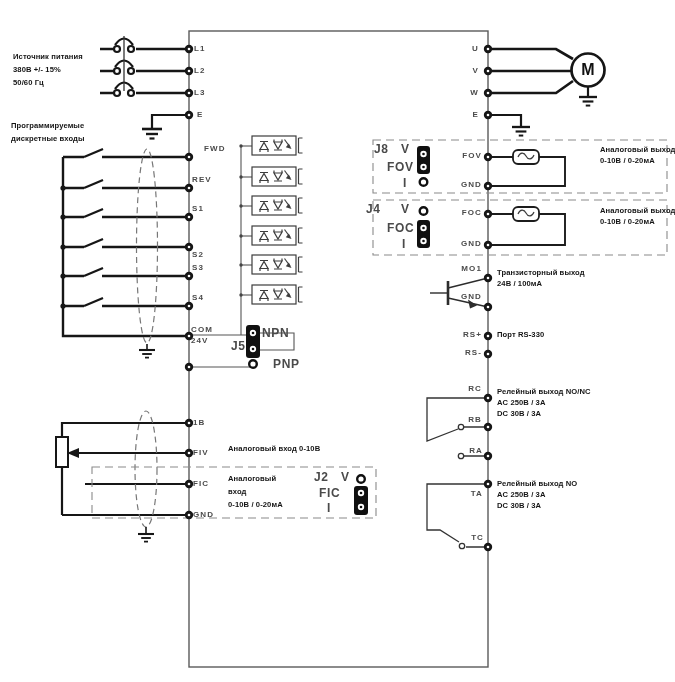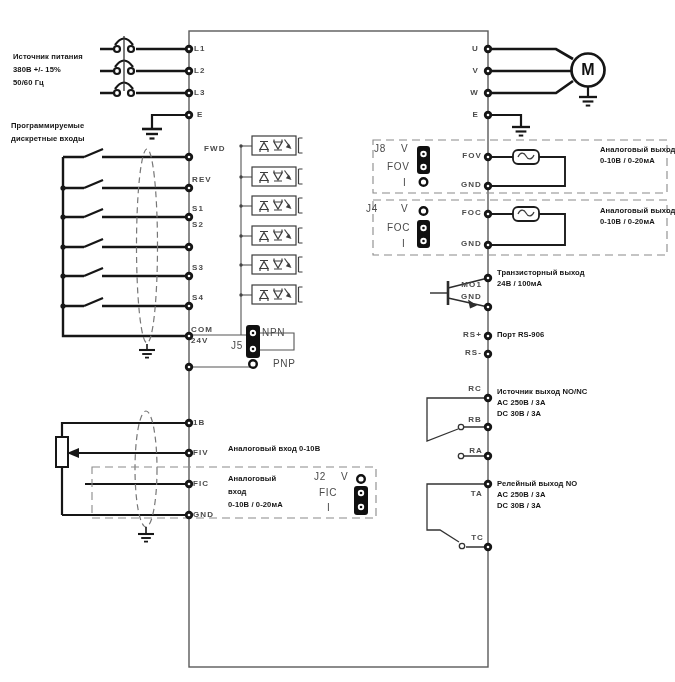--- a/index.html
+++ b/index.html
@@ -21,21 +21,21 @@
   .arc{fill:none;stroke:#161616;stroke-width:2.2;}
   .blk{fill:#101010;}
   .pin{fill:#fff;stroke:#101010;stroke-width:2.4;}
   .contact{fill:#fff;stroke:#333;stroke-width:1.3;}
   .opt{fill:none;stroke:#3d3d3d;stroke-width:1.2;}
   
   .t{position:absolute;font-weight:bold;font-size:8px;line-height:9px;color:#4a4a4a;
      letter-spacing:1.1px;white-space:nowrap;}
   .tr{position:absolute;font-weight:bold;font-size:8px;line-height:9px;color:#4a4a4a;
      letter-spacing:1.1px;white-space:nowrap;text-align:right;}
-  .jl{position:absolute;font-weight:normal;font-size:10px;line-height:8px;color:#4a4a4a;
+  .jl{position:absolute;font-weight:bold;font-size:12px;line-height:8px;color:#4a4a4a;
      letter-spacing:0.7px;white-space:nowrap;}
   .ann{position:absolute;font-weight:bold;font-size:7.6px;line-height:9px;color:#141414;
      letter-spacing:0.1px;white-space:nowrap;}
   .mlabel{position:absolute;left:579px;top:61px;width:18px;text-align:center;
      font-weight:bold;font-size:16px;color:#111;}
 </style>
 </head>
 <body>
 
 <div class="stage">
@@ -248,39 +248,39 @@
 <div class="ann" style="left:11px;top:121px">Программируемые</div>
 <div class="ann" style="left:11px;top:134px">дискретные входы</div>
 
 <div class="t" style="left:194px;top:44px">L1</div>
 <div class="t" style="left:194px;top:66px">L2</div>
 <div class="t" style="left:194px;top:88px">L3</div>
 <div class="t" style="left:197px;top:110px">E</div>
 <div class="t" style="left:204px;top:144px">FWD</div>
 <div class="t" style="left:192px;top:175px">REV</div>
 <div class="t" style="left:192px;top:204px">S1</div>
-<div class="t" style="left:192px;top:220px">S2</div>
+<div class="t" style="left:192px;top:250px">S2</div>
 <div class="t" style="left:192px;top:263px">S3</div>
 <div class="t" style="left:192px;top:293px">S4</div>
 <div class="t" style="left:191px;top:325px">COM</div>
 <div class="t" style="left:191px;top:336px">24V</div>
 <div class="t" style="left:193px;top:418px">1B</div>
 <div class="t" style="left:193px;top:448px">FIV</div>
 <div class="t" style="left:193px;top:479px">FIC</div>
 <div class="t" style="left:193px;top:510px">GND</div>
 
 <div class="tr" style="right:196px;top:44px">U</div>
 <div class="tr" style="right:196px;top:66px">V</div>
 <div class="tr" style="right:196px;top:88px">W</div>
 <div class="tr" style="right:196px;top:110px">E</div>
 <div class="tr" style="right:193px;top:151px">FOV</div>
 <div class="tr" style="right:193px;top:180px">GND</div>
 <div class="tr" style="right:193px;top:208px">FOC</div>
 <div class="tr" style="right:193px;top:239px">GND</div>
-<div class="tr" style="right:193px;top:280px">MO1</div>
+<div class="tr" style="right:193px;top:264px">MO1</div>
 <div class="tr" style="right:193px;top:292px">GND</div>
 <div class="tr" style="right:193px;top:330px">RS+</div>
 <div class="tr" style="right:193px;top:348px">RS-</div>
 <div class="tr" style="right:193px;top:384px">RC</div>
 <div class="tr" style="right:193px;top:415px">RB</div>
 <div class="tr" style="right:192px;top:446px">RA</div>
 <div class="tr" style="right:192px;top:489px">TA</div>
 <div class="tr" style="right:191px;top:533px">TC</div>
 
 <div class="jl" style="left:374px;top:145px">J8</div>
@@ -308,23 +308,23 @@
 <div class="ann" style="left:228px;top:500px">0-10В / 0-20мА</div>
 
 <div class="ann" style="left:600px;top:145px">Аналоговый выход</div>
 <div class="ann" style="left:600px;top:156px">0-10В / 0-20мА</div>
 <div class="ann" style="left:600px;top:206px">Аналоговый выход</div>
 <div class="ann" style="left:600px;top:217px">0-10В / 0-20мА</div>
 
 <div class="ann" style="left:497px;top:268px">Транзисторный выход</div>
 <div class="ann" style="left:497px;top:279px">24В / 100мА</div>
 
-<div class="ann" style="left:497px;top:330px">Порт RS-906</div>
-
-<div class="ann" style="left:497px;top:387px">Источник выход  NO/NC</div>
+<div class="ann" style="left:497px;top:330px">Порт RS-330</div>
+
+<div class="ann" style="left:497px;top:387px">Релейный выход  NO/NC</div>
 <div class="ann" style="left:497px;top:398px">AC 250В / 3А</div>
 <div class="ann" style="left:497px;top:409px">DC 30В / 3А</div>
 
 <div class="ann" style="left:497px;top:479px">Релейный выход  NO</div>
 <div class="ann" style="left:497px;top:490px">AC 250В / 3А</div>
 <div class="ann" style="left:497px;top:501px">DC 30В / 3А</div>
 
 <div class="mlabel">M</div>
 
 </div>

